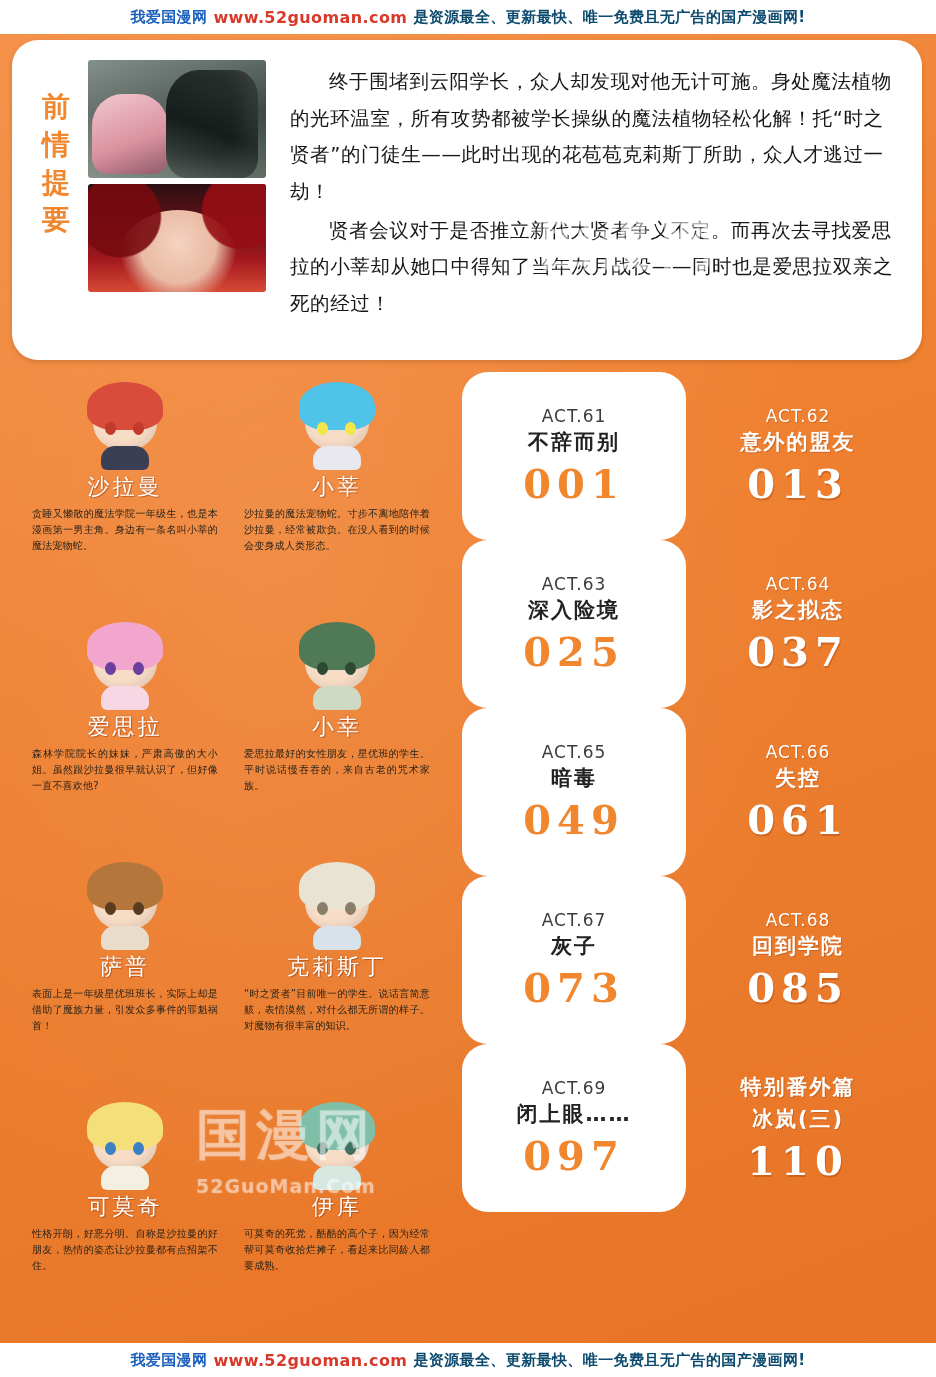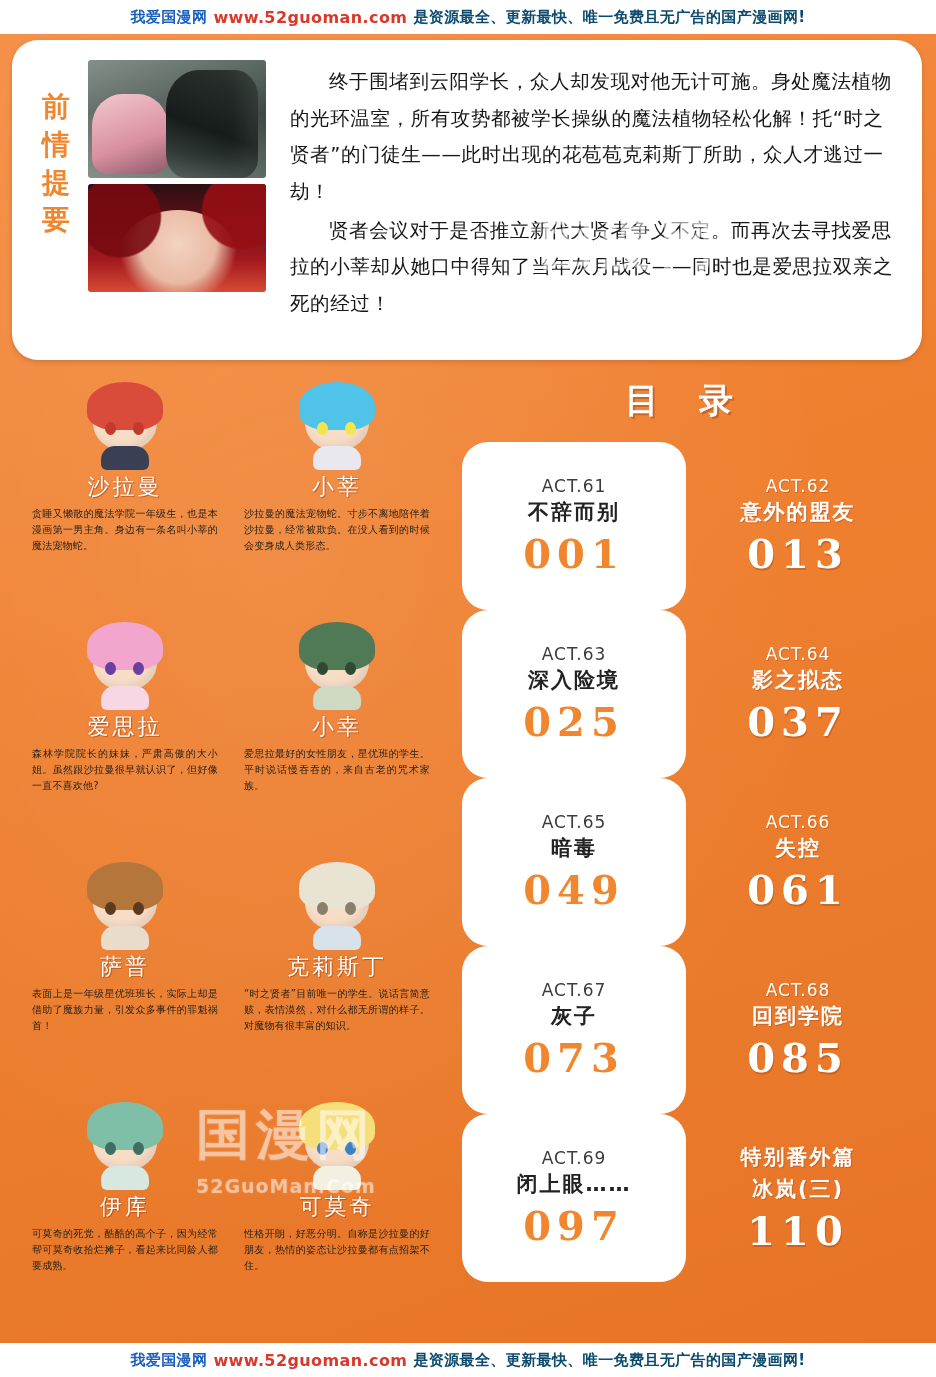--- a/index.html
+++ b/index.html
@@ -310,48 +310,47 @@
         </div>
       </div>
       <div class="char-name">克莉斯丁</div>
       <div class="char-desc">“时之贤者”目前唯一的学生。说话言简意赅，表情漠然，对什么都无所谓的样子。对魔物有很丰富的知识。</div>
     </div>
 
     <div class="char">
       <div class="char-portrait">
         <div class="chibi">
           <div class="head"></div>
+          <div class="hair" style="background:#f5df7a;"></div>
+          <div class="eye l" style="background:#3b7fc4;"></div>
+          <div class="eye r" style="background:#3b7fc4;"></div>
+          <div class="body" style="background:#f3f0e2;"></div>
+        </div>
+      </div>
+      <div class="char-name">可莫奇</div>
+      <div class="char-desc">性格开朗，好恶分明。自称是沙拉曼的好朋友，热情的姿态让沙拉曼都有点招架不住。</div>
+    </div>
+
+    <div class="char">
+      <div class="char-portrait">
+        <div class="chibi">
+          <div class="head"></div>
           <div class="hair" style="background:#7fbfa8;"></div>
           <div class="eye l" style="background:#3f6f60;"></div>
           <div class="eye r" style="background:#3f6f60;"></div>
           <div class="body" style="background:#d6e8e0;"></div>
         </div>
       </div>
       <div class="char-name">伊库</div>
       <div class="char-desc">可莫奇的死党，酷酷的高个子，因为经常帮可莫奇收拾烂摊子，看起来比同龄人都要成熟。</div>
     </div>
 
-    <div class="char">
-      <div class="char-portrait">
-        <div class="chibi">
-          <div class="head"></div>
-          <div class="hair" style="background:#f5df7a;"></div>
-          <div class="eye l" style="background:#3b7fc4;"></div>
-          <div class="eye r" style="background:#3b7fc4;"></div>
-          <div class="body" style="background:#f3f0e2;"></div>
-        </div>
-      </div>
-      <div class="char-name">可莫奇</div>
-      <div class="char-desc">性格开朗，好恶分明。自称是沙拉曼的好朋友，热情的姿态让沙拉曼都有点招架不住。</div>
-    </div>
-
   </div>
 
   <div class="toc">
-    <div class="toc-title">目 录</div>
     <div class="toc-grid">
 
       <div class="toc-cell light">
         <div class="toc-act">ACT.61</div>
         <div class="toc-name">不辞而别</div>
         <div class="toc-page">001</div>
       </div>
 
       <div class="toc-cell dark">
         <div class="toc-act">ACT.62</div>

